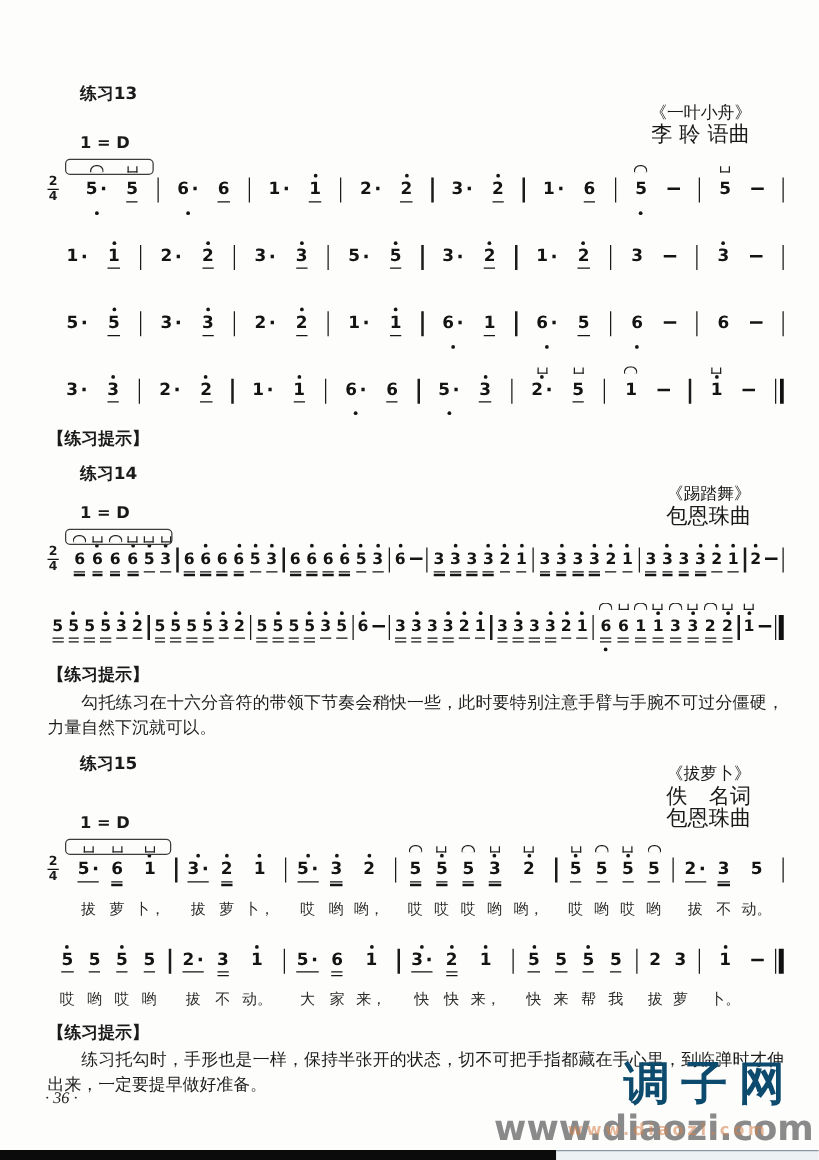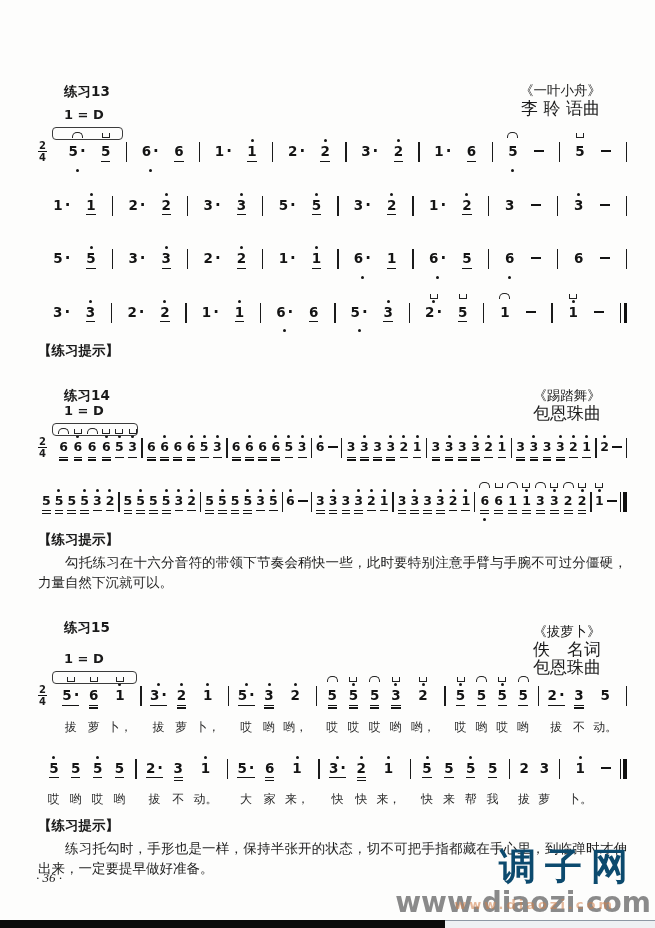--- a/index.html
+++ b/index.html
@@ -4,24 +4,24 @@
 <style>
   html,body{margin:0;padding:0}
   body{width:655px;height:928px;position:relative;background:#fdfdfc;overflow:hidden;
        font-family:"DejaVu Sans",sans-serif;color:#1a1a1a}
   .page{position:absolute;inset:0;padding-top:66px;box-sizing:border-box}
   .song{margin:0 28px 0 38px}
   .song-head{position:relative}
   .s13 .song-head{height:58px}
   .s14 .song-head{height:50px}
   .s15 .song-head{height:66px}
-  .ex-label{position:absolute;top:17px;left:26px;font-weight:bold;font-size:13.5px}
+  .ex-label{position:absolute;top:0;left:26px;font-weight:bold;font-size:13.5px}
   .head-right{position:absolute;right:26px;top:15px;text-align:center}
   .s14 .head-right{top:16px}
-  .s15 .head-right{top:20px}
+  .s15 .head-right{top:8px}
   .song-title{font-size:13.5px;line-height:18px}
   .song-credit{font-size:17px;line-height:18px}
   .song-credit:empty{display:none}
   .song-key{position:absolute;bottom:2px;left:26px;font-weight:bold;font-size:13px}
   .lines{margin-top:4px}
   .line{display:flex;margin:0 0 9px 0}
   .measure{display:flex;justify-content:space-evenly;position:relative;align-items:flex-start;min-width:0}
   .mark-box{position:absolute;top:-1px;left:-2px;right:3px;height:11px;border:1.2px solid #3c3c3c;border-radius:4px}
   .note{display:flex;flex-direction:column;align-items:center;min-width:11px}
   .s14 .note{min-width:9px}

